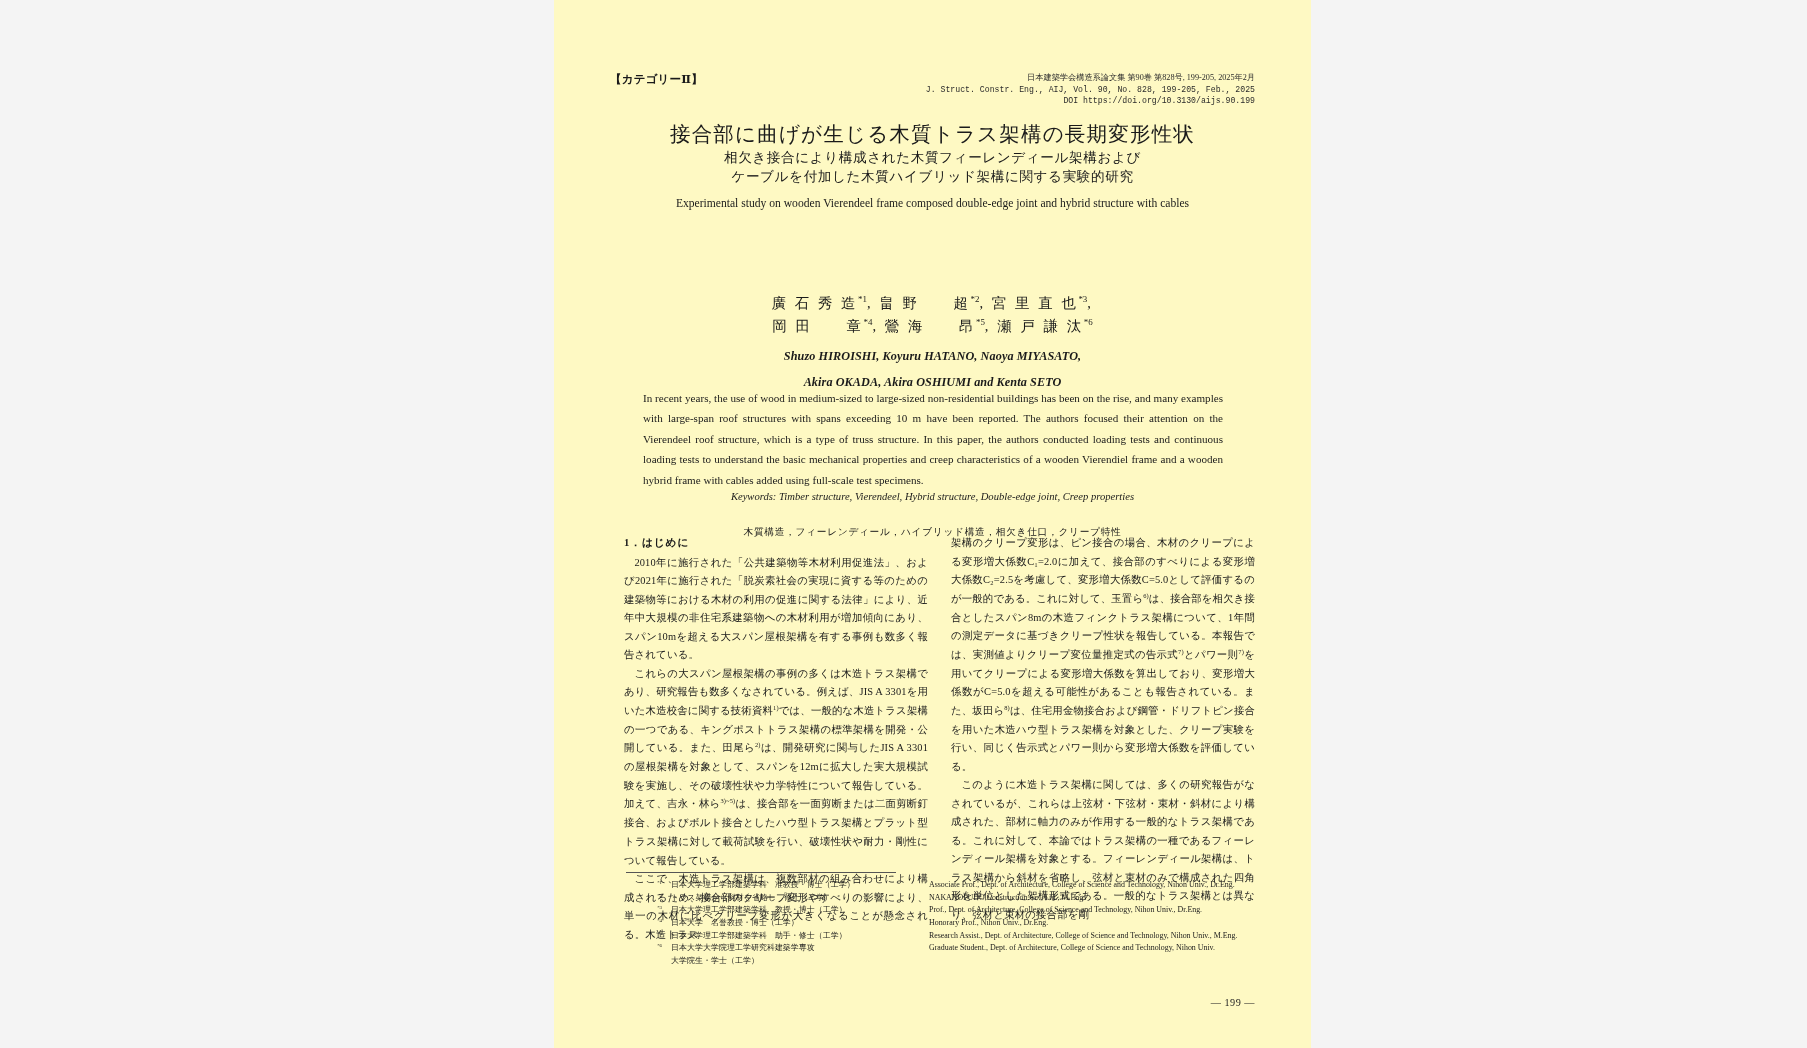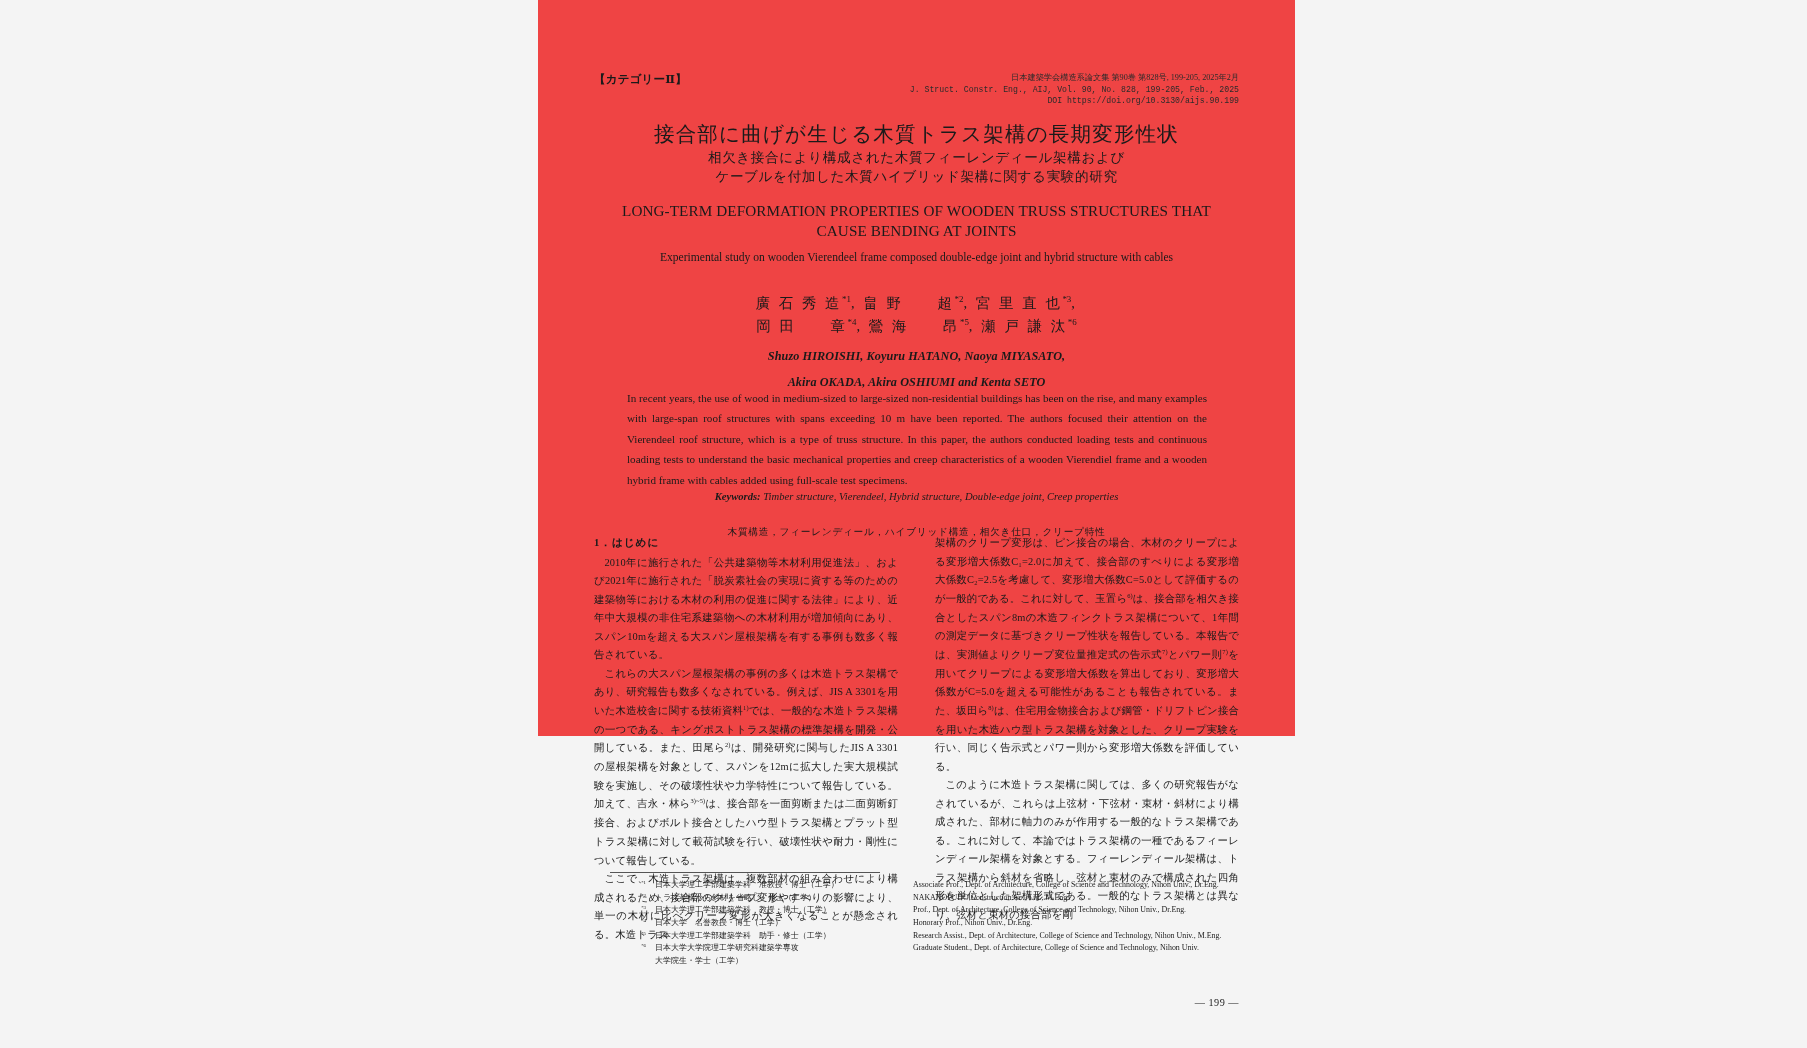--- a/index.html
+++ b/index.html
@@ -16,25 +16,25 @@
     color: #1a1a1a;
   }
   #viewport {
     width: 1807px;
     height: 1048px;
     position: relative;
     background: #f4f4f4;
   }
   #page {
     position: absolute;
-    left: 538px;
+    left: 554px;
     top: 0;
     width: 757px;
-    height: 736px;
-    background: #ef4444;
+    height: 1048px;
+    background: #fef9c3;
     box-sizing: border-box;
     padding: 0;
   }
   .page-inner {
     position: absolute;
     left: 56px;
     top: 0;
     width: 645px;
     height: 1048px;
   }
@@ -145,21 +145,21 @@
     top: 489px;
     left: 0;
     width: 645px;
     text-align: center;
   }
   .kw-en {
     font-size: 10.6px;
     font-style: italic;
     line-height: 1.5;
   }
-  .kw-en b { font-weight: 700; }
+  .kw-en b { font-weight: 400; }
   .kw-ja {
     margin-top: 20px;
     font-size: 9.7px;
     letter-spacing: 0.7px;
     line-height: 1.5;
   }
 
   
   .body-cols {
     position: absolute;
@@ -169,20 +169,21 @@
     height: 322px;
     display: flex;
     justify-content: space-between;
   }
   .col {
     width: 304px;
     font-size: 10.4px;
     line-height: 1.78;
     letter-spacing: 0.15px;
     text-align: justify;
+    margin-left: 14px;
   }
   .section-head {
     font-weight: 700;
     font-size: 10.6px;
     letter-spacing: 1px;
     margin-bottom: 1px;
   }
   .col p {
     margin: 0;
     text-indent: 1em;
@@ -250,24 +251,20 @@
           <div>日本建築学会構造系論文集 第90巻 第828号, 199-205, 2025年2月</div>
           <div class="jr-en">J. Struct. Constr. Eng., AIJ, Vol. 90, No. 828, 199-205, Feb., 2025</div>
           <div class="jr-en">DOI https://doi.org/10.3130/aijs.90.199</div>
         </div>
       </div>
 
       <div class="titles">
         <div class="title-ja-main">接合部に曲げが生じる木質トラス架構の長期変形性状</div>
         <div class="title-ja-sub">相欠き接合により構成された木質フィーレンディール架構および</div>
         <div class="title-ja-sub">ケーブルを付加した木質ハイブリッド架構に関する実験的研究</div>
-        <div class="title-en-main">
-          <div>LONG-TERM DEFORMATION PROPERTIES OF WOODEN TRUSS STRUCTURES THAT</div>
-          <div>CAUSE BENDING AT JOINTS</div>
-        </div>
         <div class="title-en-sub">Experimental study on wooden Vierendeel frame composed double-edge joint and hybrid structure with cables</div>
       </div>
 
       <div class="authors">
         <div class="author-ja">廣 石 秀 造<span class="sup" style="font-size:0.62em;vertical-align:super;">*1</span>, 畠 野　　超<span class="sup" style="font-size:0.62em;vertical-align:super;">*2</span>, 宮 里 直 也<span class="sup" style="font-size:0.62em;vertical-align:super;">*3</span>,</div>
         <div class="author-ja">岡 田　　章<span class="sup" style="font-size:0.62em;vertical-align:super;">*4</span>, 鶯 海　　昂<span class="sup" style="font-size:0.62em;vertical-align:super;">*5</span>, 瀬 戸 謙 汰<span class="sup" style="font-size:0.62em;vertical-align:super;">*6</span></div>
         <div class="author-en">Shuzo HIROISHI, Koyuru HATANO, Naoya MIYASATO,</div>
         <div class="author-en">Akira OKADA, Akira OSHIUMI and Kenta SETO</div>
       </div>
 

